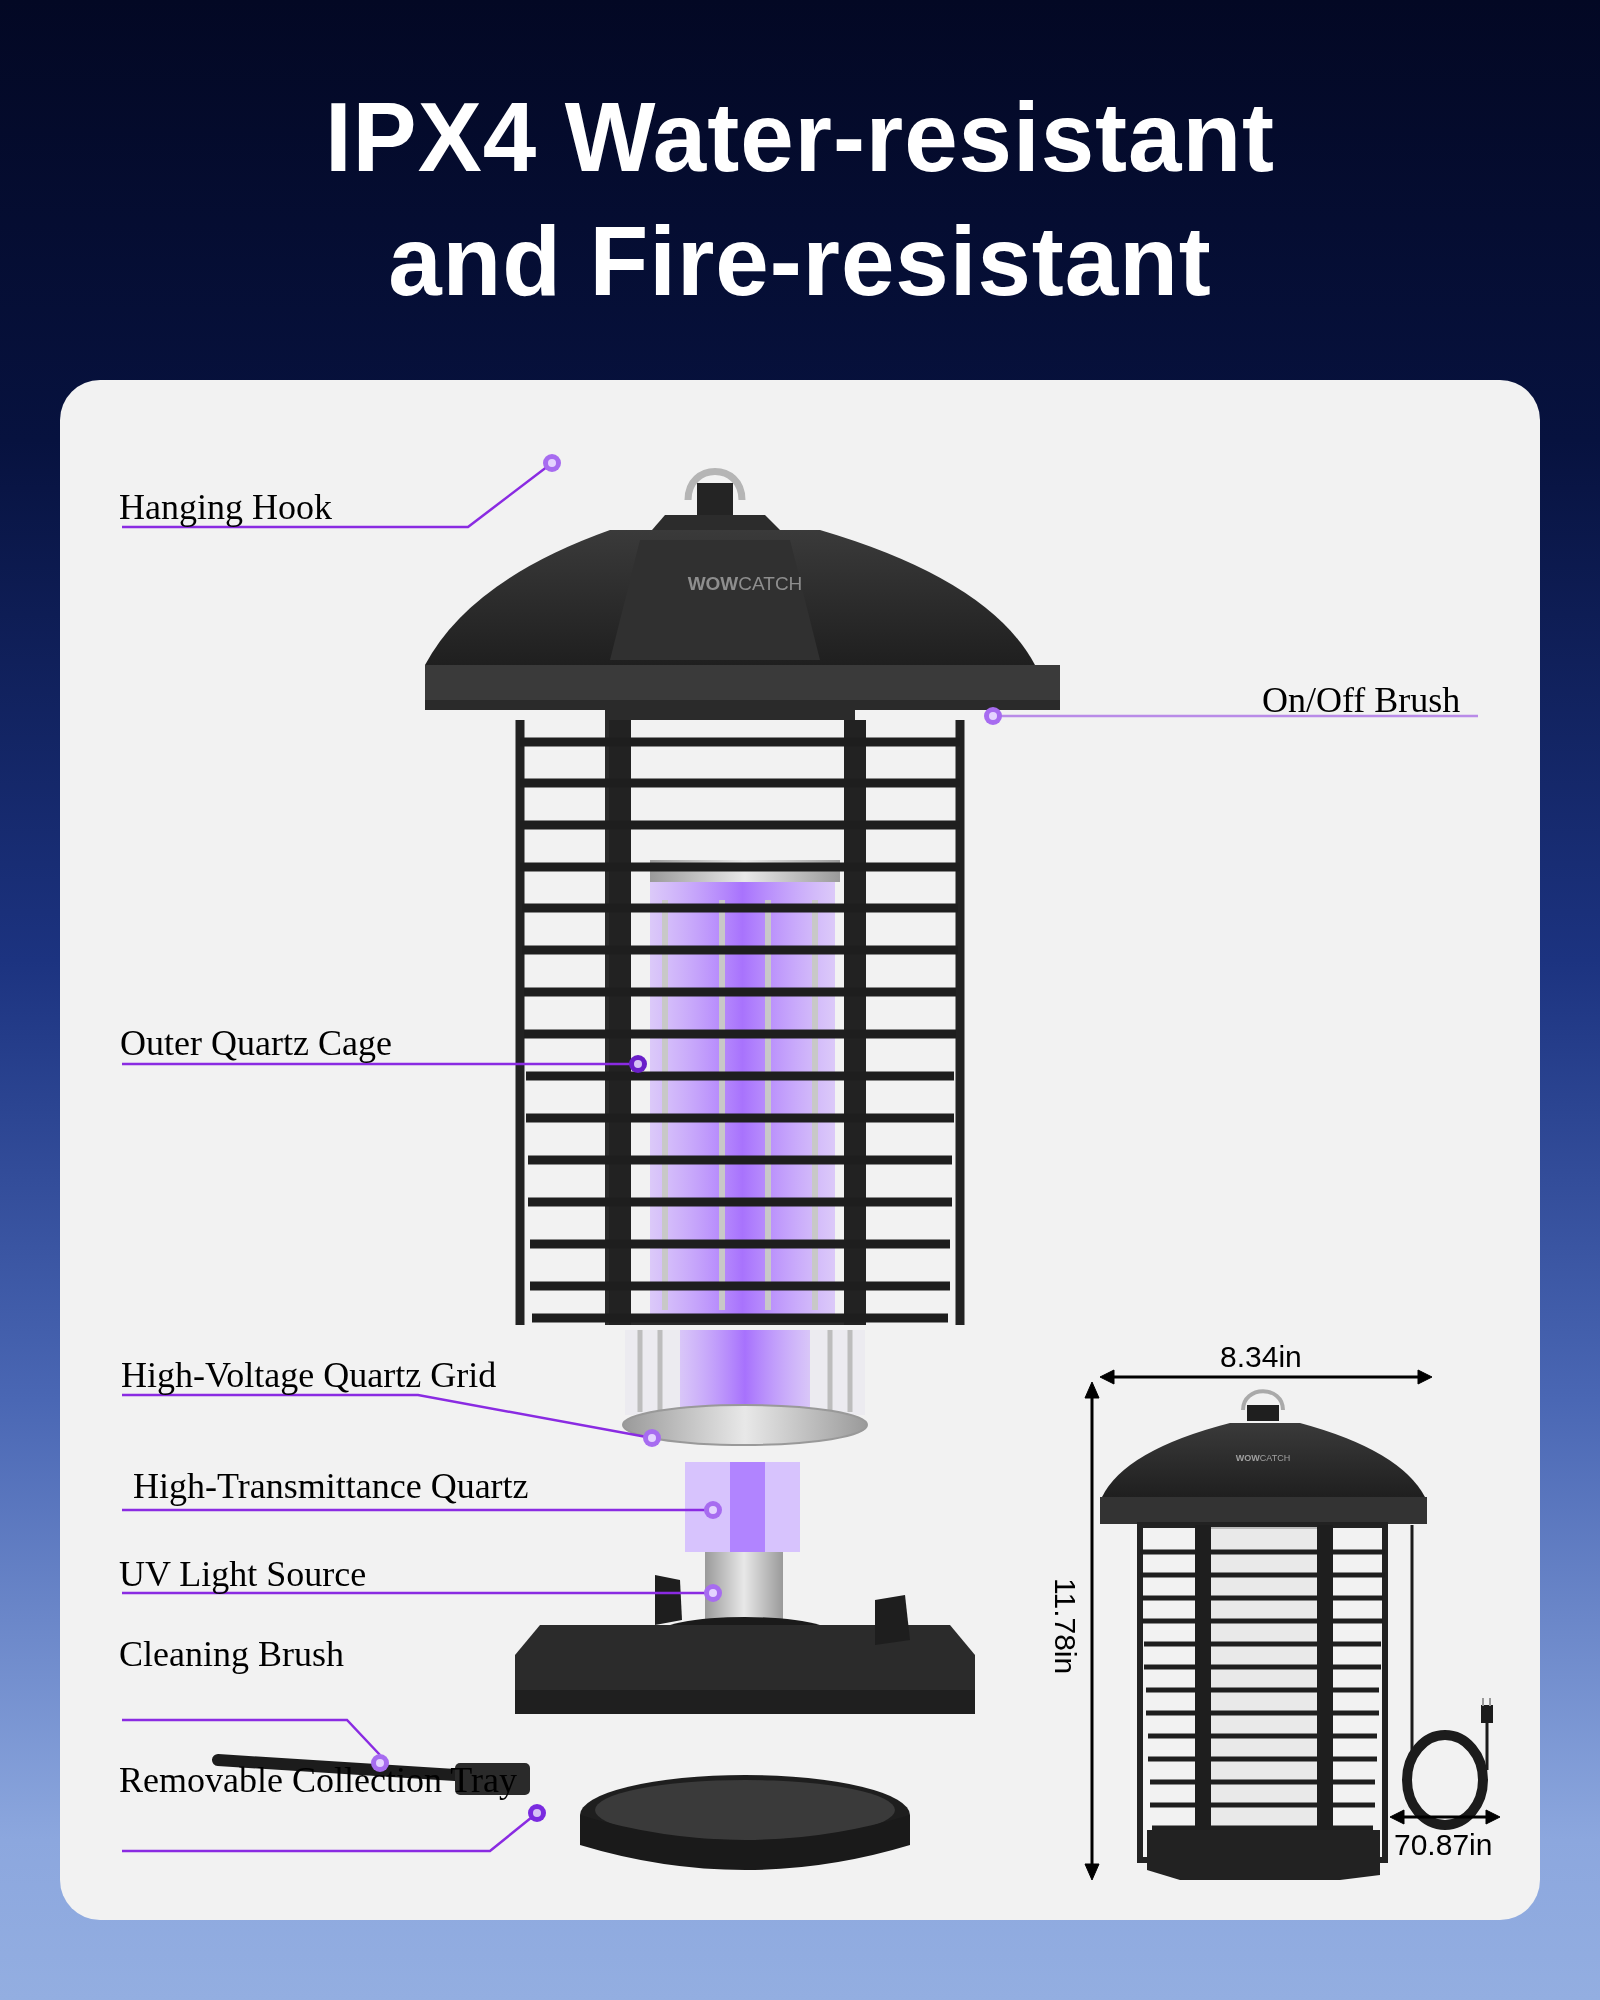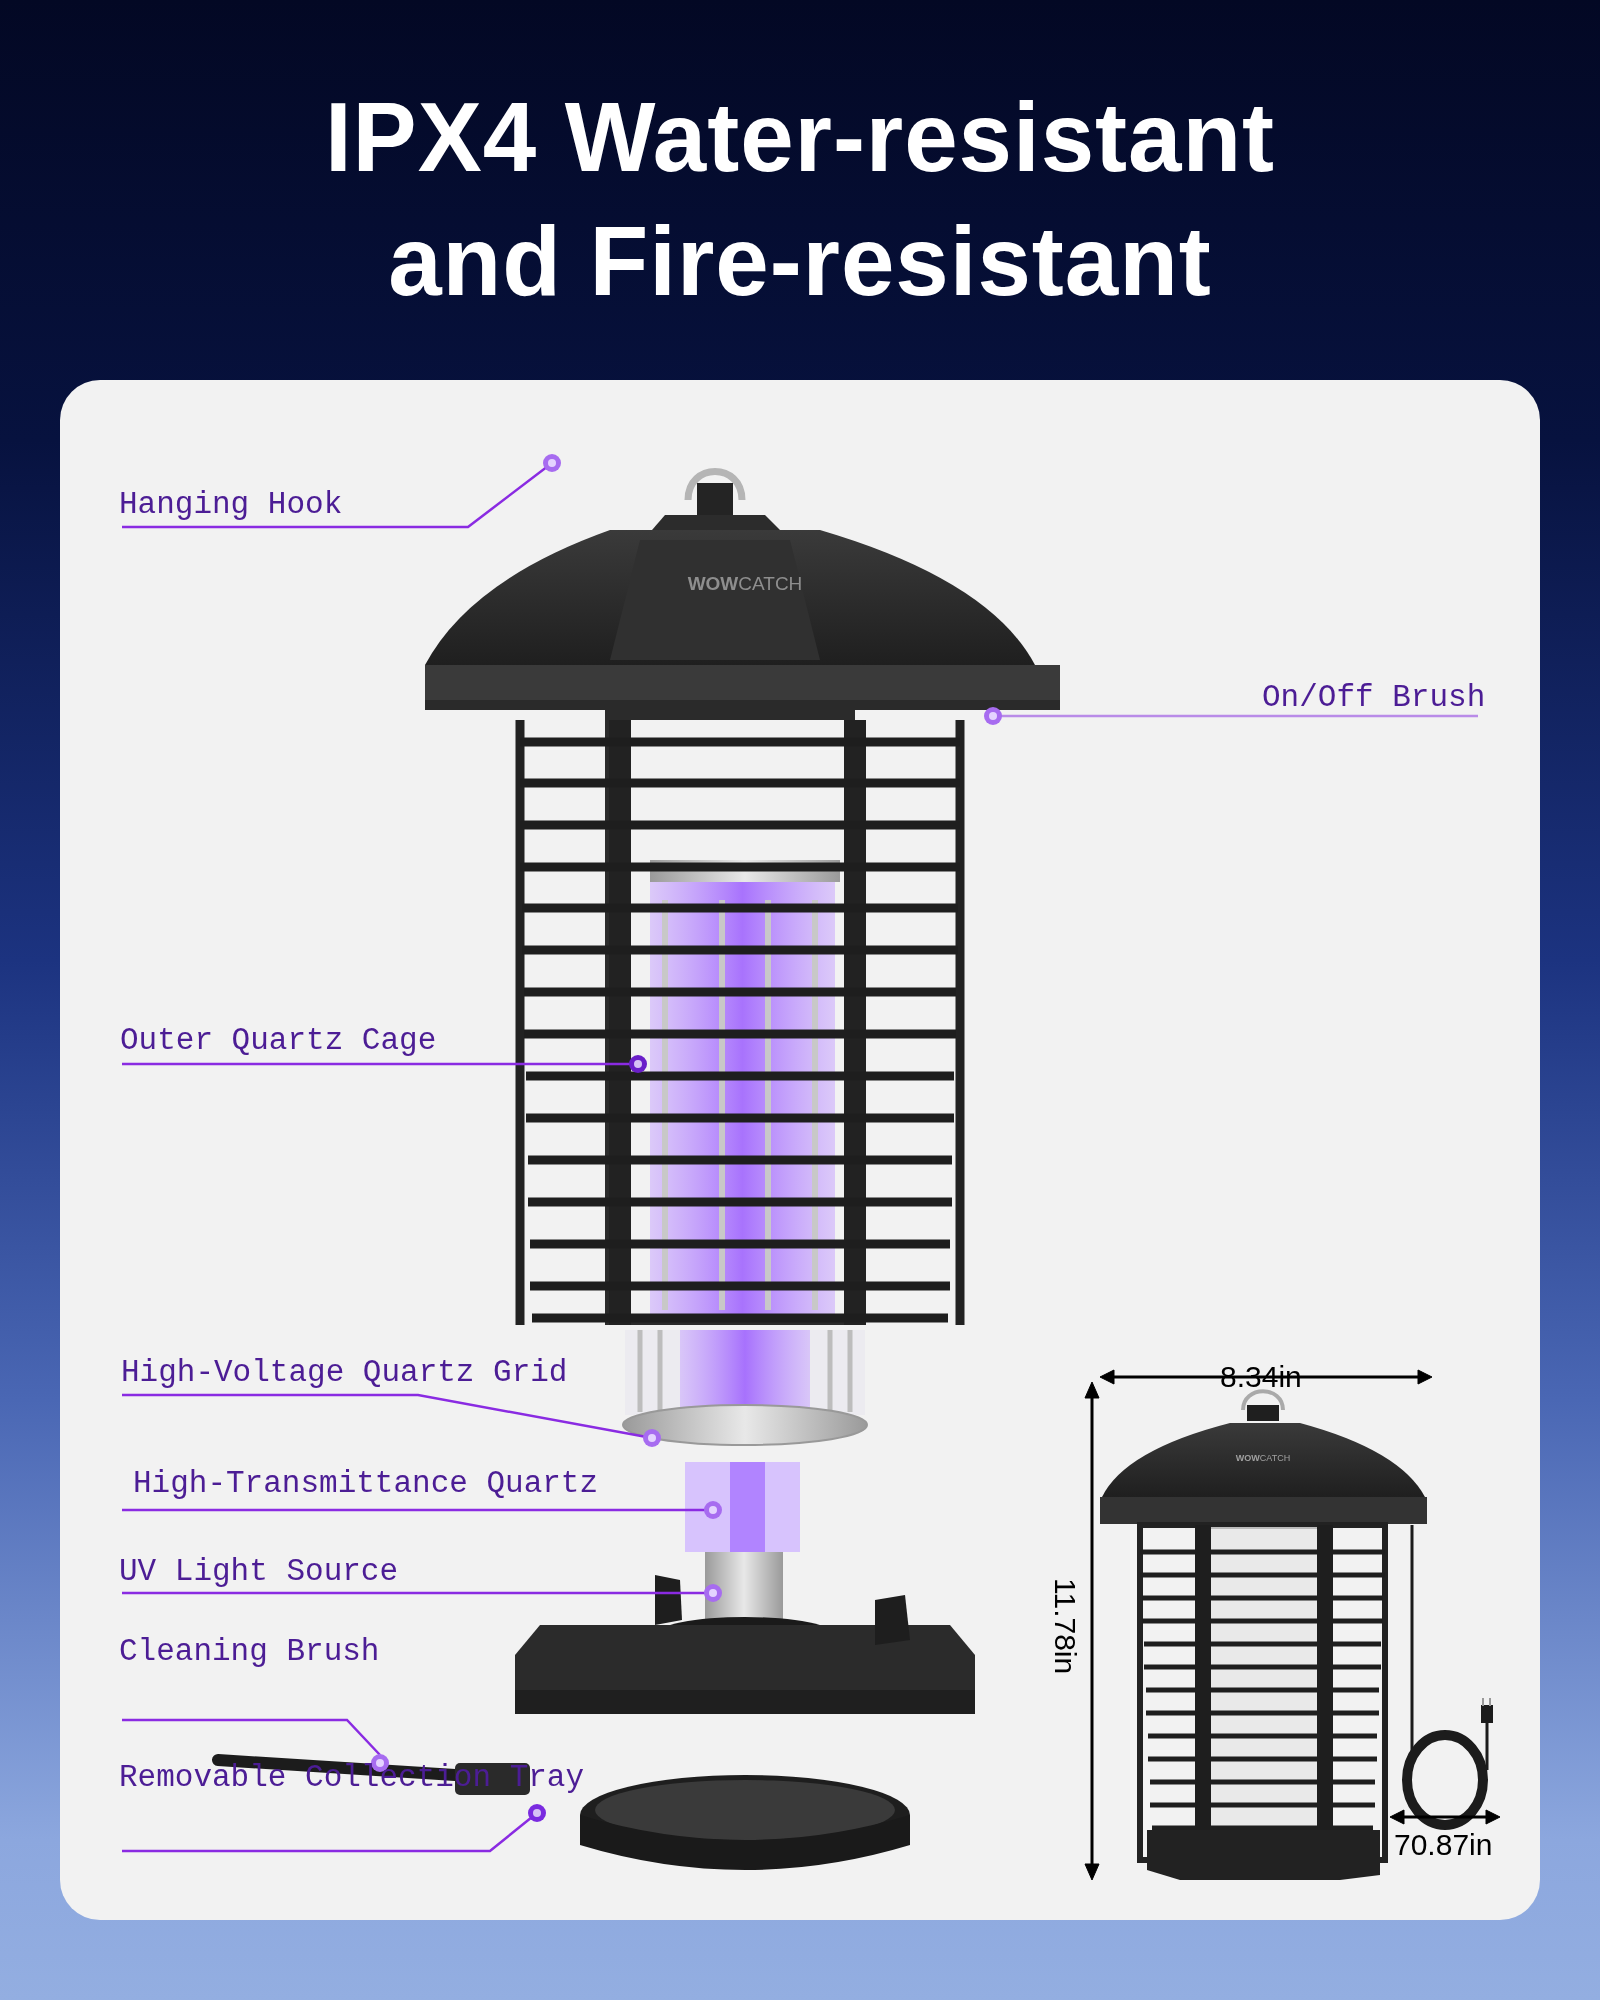--- a/index.html
+++ b/index.html
@@ -14,22 +14,22 @@
     font-size:98px; line-height:1; letter-spacing:1px;
     transform: scaleX(0.98);
   }
   .t1 { top:88px; }
   .t2 { top:212px; }
   .card {
     position:absolute; left:60px; top:380px; width:1480px; height:1540px;
     background:#f2f2f2; border-radius:40px;
   }
   .label {
-    position:absolute; font-size:31px; color:#4c1d95; line-height:1;
-    font-family:Liberation Mono, monospace; white-space:nowrap;
+    position:absolute; font-size:36px; color:#000000; line-height:1;
+    font-family:Liberation Serif, serif; white-space:nowrap;
   }
   .overlay { position:absolute; left:0; top:0; }
   .dim { position:absolute; font-size:30px; color:#000; line-height:1; font-family:"Liberation Sans", sans-serif; }
   .dimv { transform: rotate(90deg); transform-origin: left top; }
 </style>
 </head>
 <body>
 
 <div class="title t1">IPX4 Water-resistant</div>
 <div class="title t2">and Fire-resistant</div>
@@ -212,15 +212,15 @@
 
 <div class="label" style="left:119px; top:489px;">Hanging Hook</div>
 <div class="label" style="left:1262px; top:682px;">On/Off Brush</div>
 <div class="label" style="left:120px; top:1025px;">Outer Quartz Cage</div>
 <div class="label" style="left:121px; top:1357px;">High-Voltage Quartz Grid</div>
 <div class="label" style="left:119px; top:1468px;margin-left:14px;">High-Transmittance Quartz</div>
 <div class="label" style="left:119px; top:1556px;">UV Light Source</div>
 <div class="label" style="left:119px; top:1636px;">Cleaning Brush</div>
 <div class="label" style="left:119px; top:1762px;">Removable Collection Tray</div>
 
-<div class="dim" style="left:1220px; top:1342px;margin-top:20px;">8.34in</div>
+<div class="dim" style="left:1220px; top:1342px;">8.34in</div>
 <div class="dim dimv" style="left:1080px; top:1578px;">11.78in</div>
 <div class="dim" style="left:1394px; top:1830px;">70.87in</div>
 
 </body></html>

